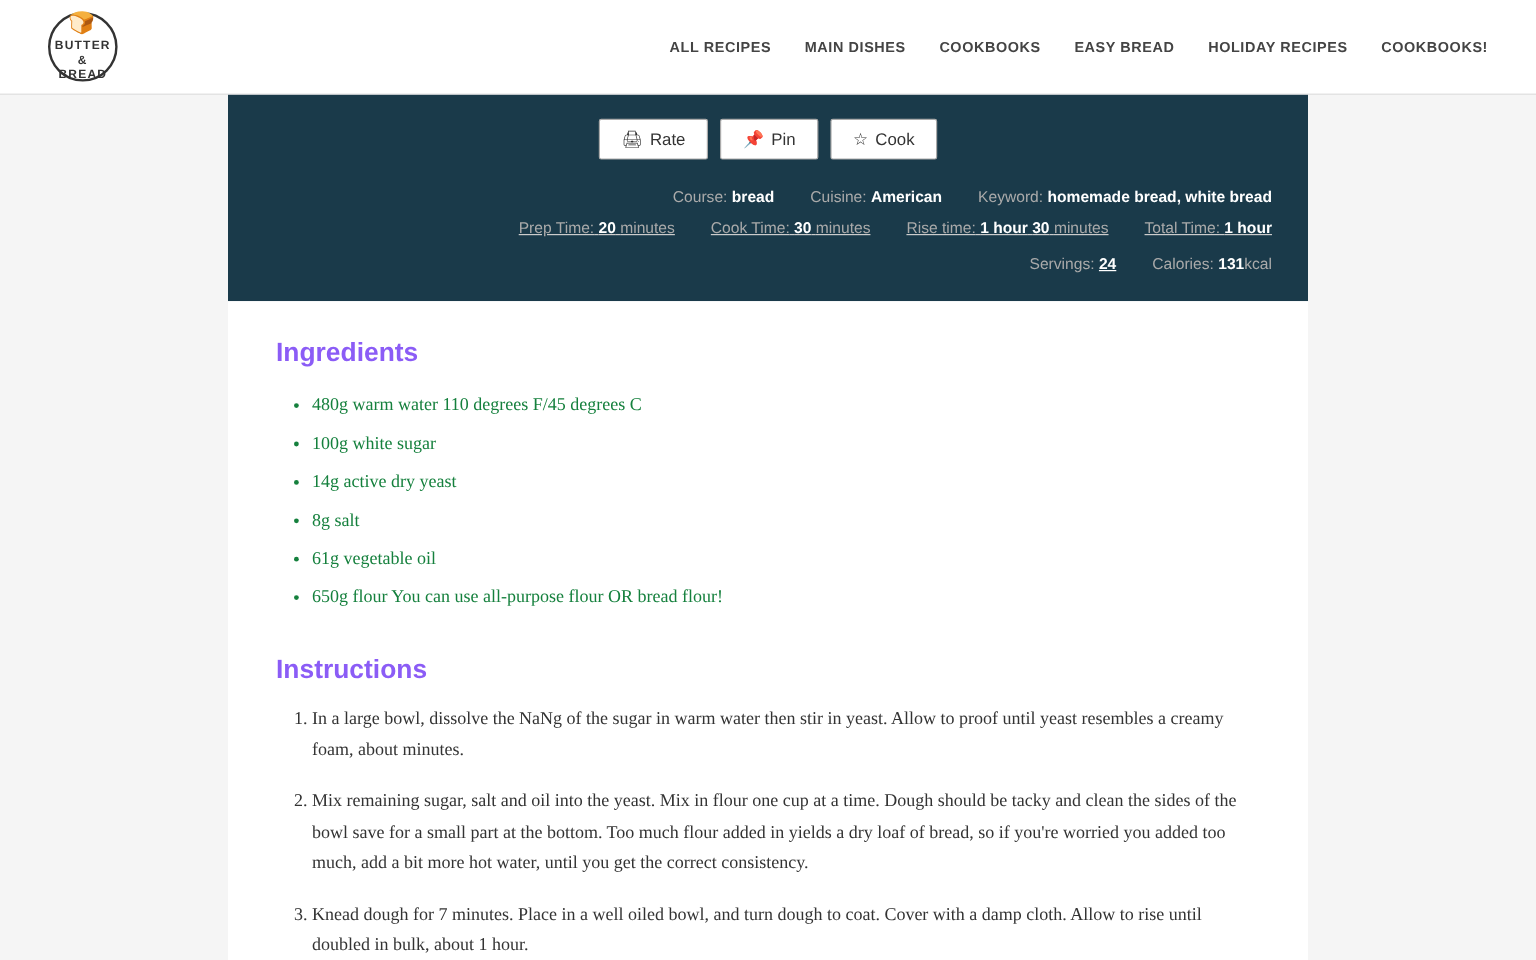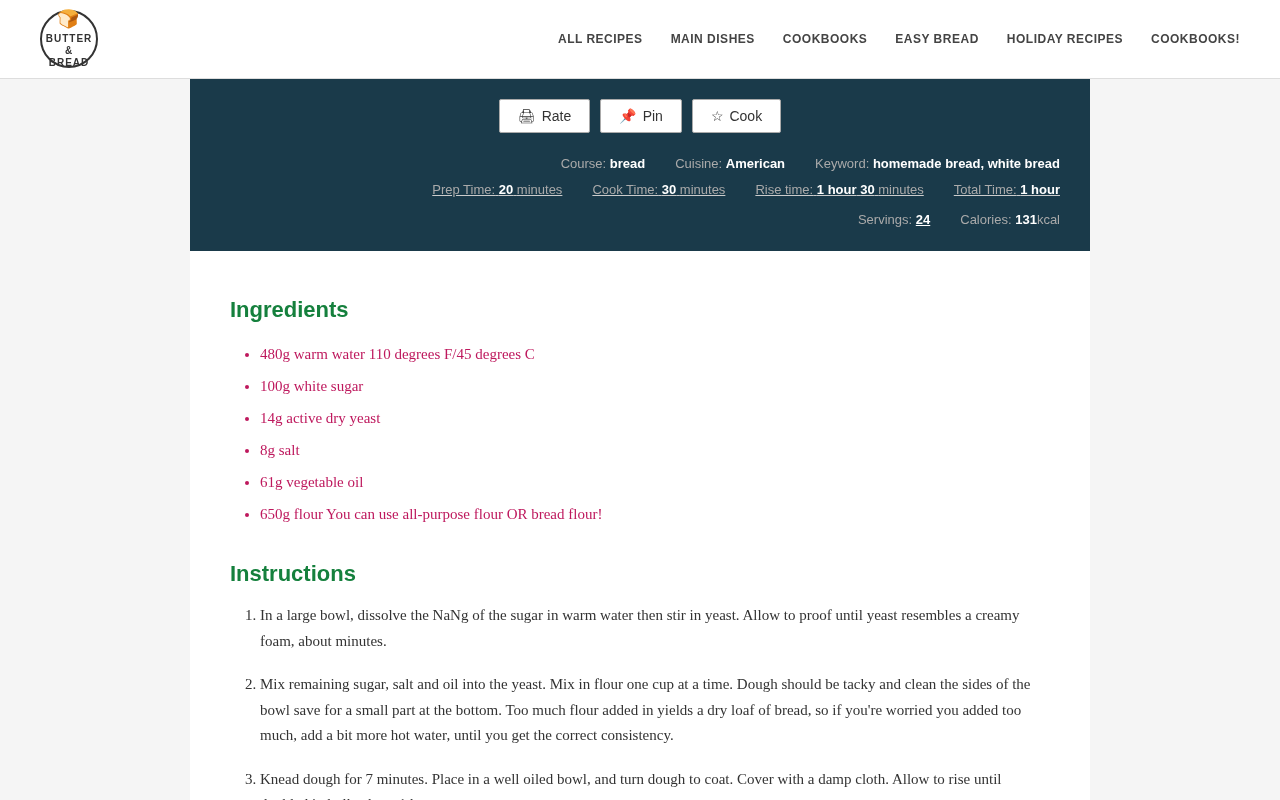--- a/index.html
+++ b/index.html
@@ -134,32 +134,31 @@
     .recipe-content {
       background: #fff;
       padding: 30px 40px;
     }
 
     .section-title {
       font-size: 22px;
       font-weight: bold;
       margin-bottom: 16px;
       font-family: Arial, sans-serif;
-      color: #15803d;
-      margin-top: 16px;
+      color: #8b5cf6;
     }
 
     
     .ingredients-list {
       list-style: disc;
       padding-left: 30px;
       margin-bottom: 32px;
       font-size: 15px;
       line-height: 2;
-      color: #be185d;
+      color: #15803d;
     }
     .ingredients-list li {
       margin-bottom: 2px;
     }
 
     
     .instructions-list {
       list-style: decimal;
       padding-left: 30px;
       font-size: 15px;

